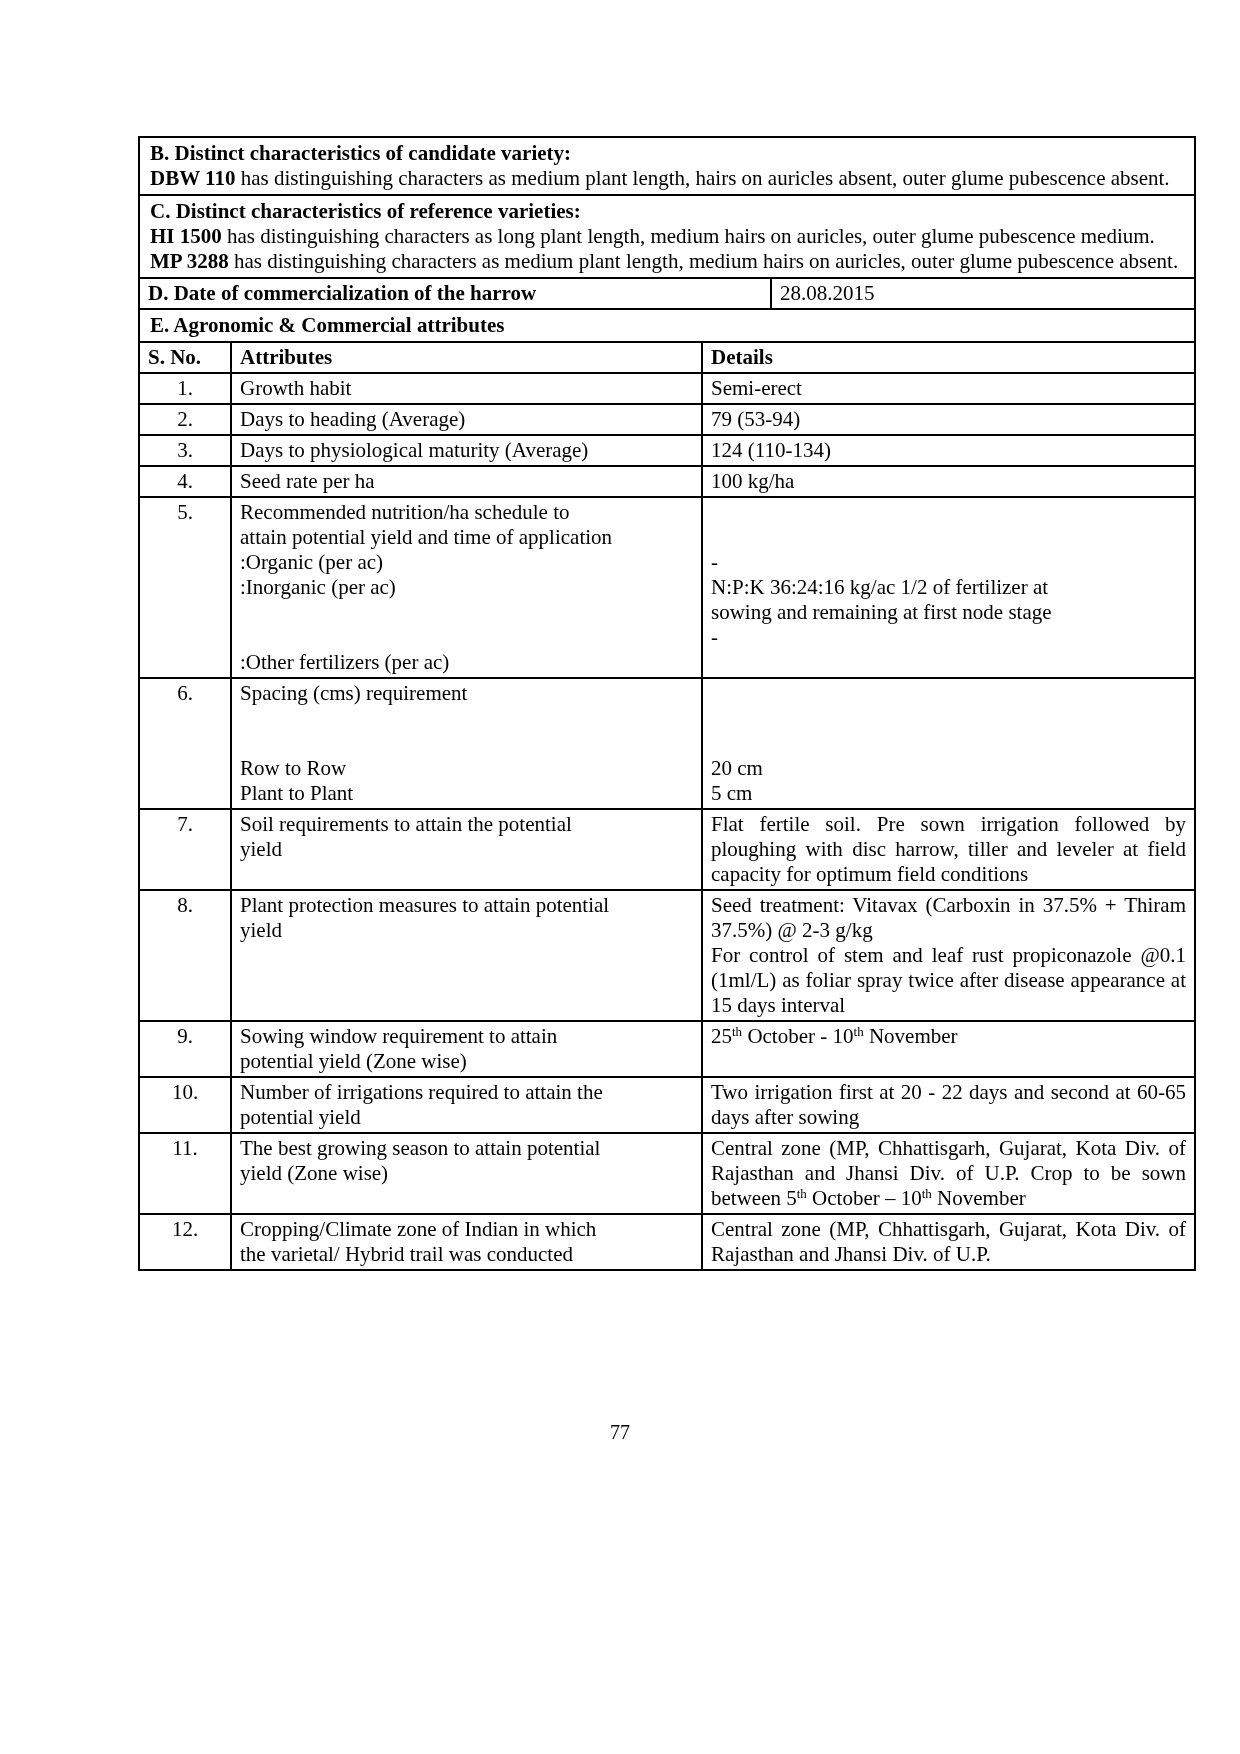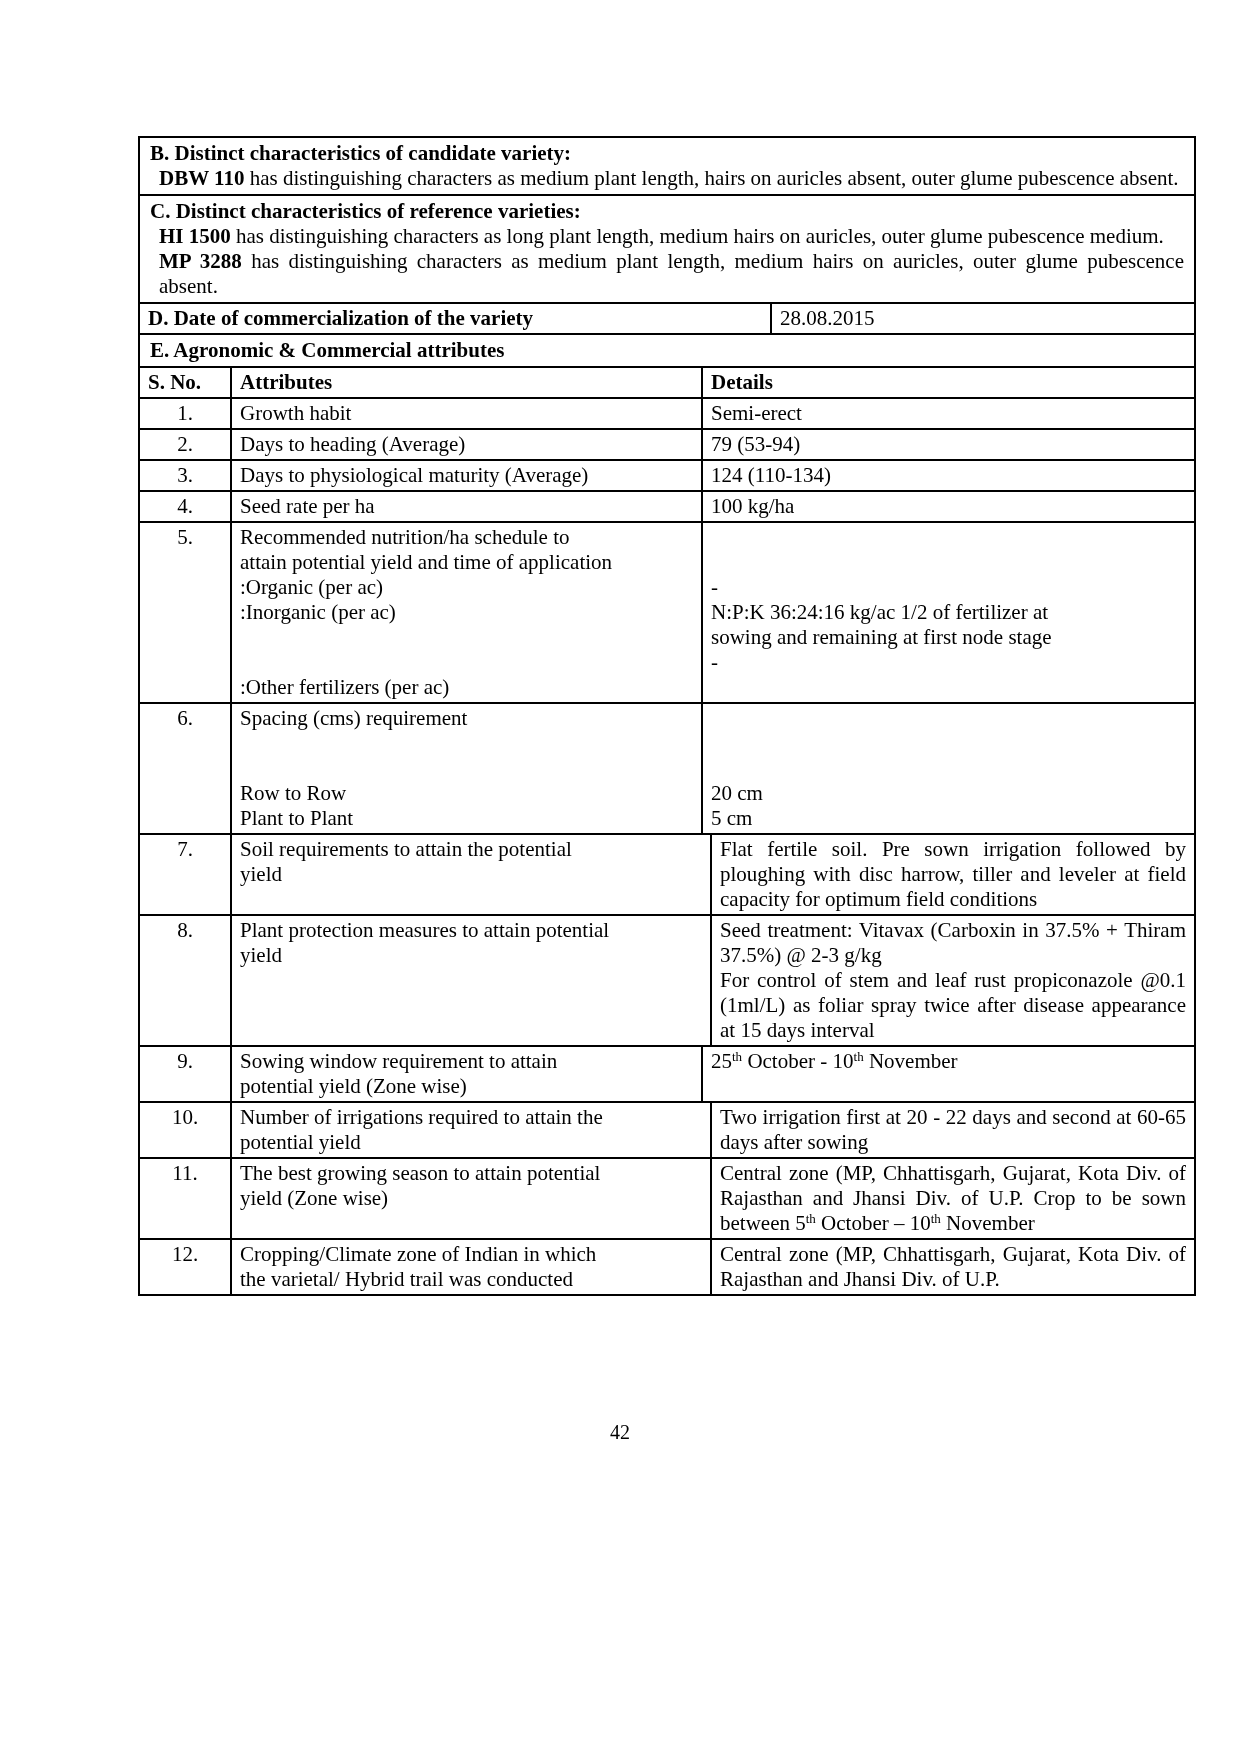--- a/index.html
+++ b/index.html
@@ -23,21 +23,21 @@
   }
   .trow { border-top: 2px solid #000; }
   .trow:first-child { border-top: none; }
   .grid3 { display: grid; grid-template-columns: 90px 471px 1fr; }
   .grid2 { display: grid; grid-template-columns: 630px 1fr; }
   .cell { padding: 2px 8px; }
   .vline { border-left: 2px solid #000; }
   .sno { text-align: center; padding: 2px 4px; }
   .secpad { padding: 3px 10px; }
   .pre { white-space: pre-line; }
-  .just { text-align: justify; margin-left: 9px; }
+  .just { text-align: justify; }
   .just-last { text-align-last: justify; }
   .bold { font-weight: bold; }
   sup {
     font-size: 13px;
     line-height: 0;
     vertical-align: 7px;
   }
   .page-num {
     position: absolute;
     top: 1420px;
@@ -57,21 +57,21 @@
     <p class="just"><b>DBW 110</b><span> has distinguishing characters as medium plant length, hairs on auricles absent, outer glume pubescence absent.</span></p>
   </div>
 
   <div class="trow secpad">
     <div class="bold">C. Distinct characteristics of reference varieties:</div>
     <p class="just"><b>HI 1500</b><span> has distinguishing characters as long plant length, medium hairs on auricles, outer glume pubescence medium.</span></p>
     <p class="just"><b>MP 3288</b><span> has distinguishing characters as medium plant length, medium hairs on auricles, outer glume pubescence absent.</span></p>
   </div>
 
   <div class="trow grid2">
-    <div class="cell bold">D. Date of commercialization of the variety</div>
+    <div class="cell bold">D. Date of commercialization of the harrow</div>
     <div class="cell vline">28.08.2015</div>
   </div>
 
   <div class="trow secpad bold">E.  Agronomic &amp; Commercial attributes</div>
 
   <div class="trow grid3">
     <div class="cell bold">S. No.</div>
     <div class="cell vline bold">Attributes</div>
     <div class="cell vline bold">Details</div>
   </div>
@@ -170,13 +170,13 @@
   <div class="trow grid3">
     <div class="sno">12.</div>
     <div class="cell vline pre">Cropping/Climate zone of Indian in which
 the varietal/ Hybrid trail was conducted</div>
     <div class="cell vline just">Central zone (MP, Chhattisgarh, Gujarat, Kota Div. of Rajasthan and Jhansi Div. of U.P.</div>
   </div>
 
 
 </div>
 
-<div class="page-num">42</div>
+<div class="page-num">77</div>
 
 </body></html>

